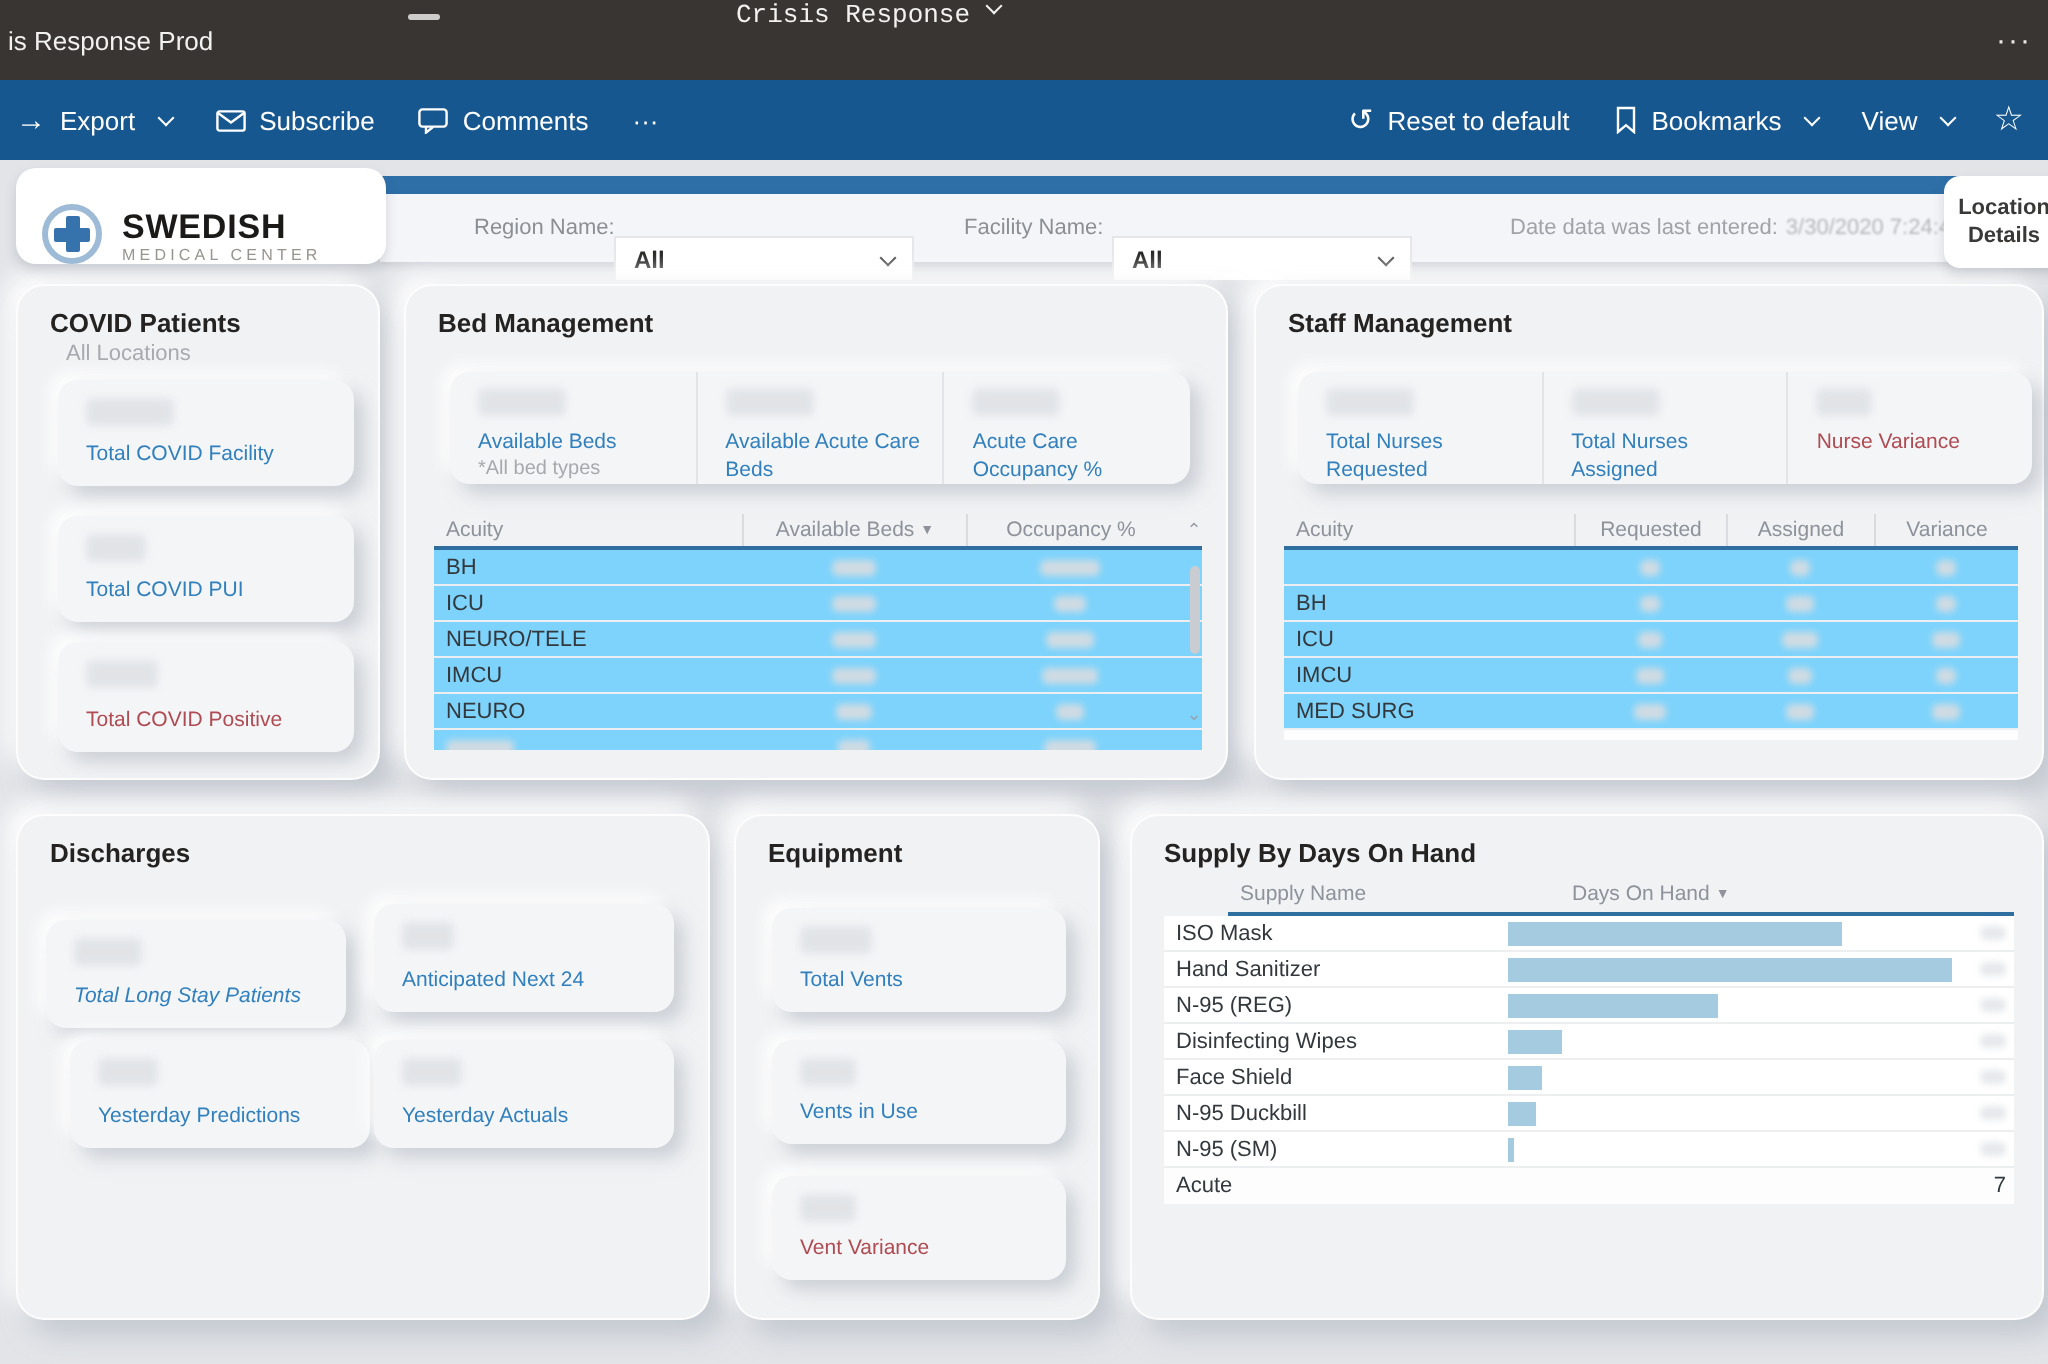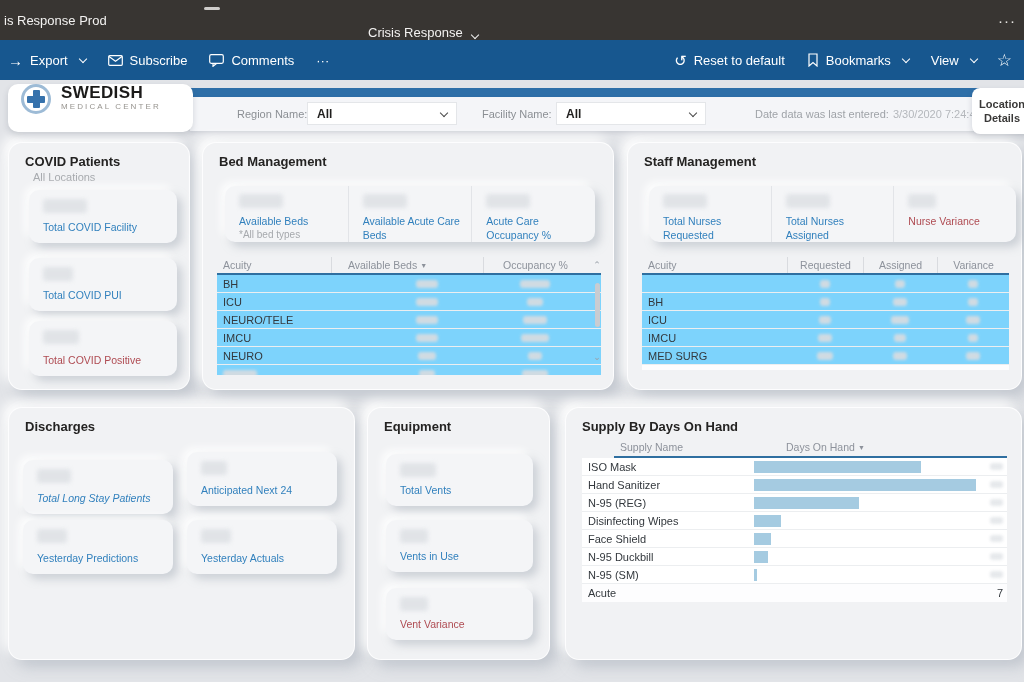--- a/index.html
+++ b/index.html
@@ -9,21 +9,21 @@
     background:#e2e4e8; position:relative; overflow:hidden;
     -webkit-font-smoothing:antialiased;
   }
   .abs { position:absolute; }
 
   
   .titlebar { left:0; top:0; width:1024px; height:40px; background:#383532; color:#f3f2f1;
     display:flex; align-items:center; font-size:13px; }
   .tb-left { position:absolute; left:4px; top:0; height:40px; display:flex; align-items:center; }
   .tb-handle { position:absolute; left:204px; top:7px; width:16px; height:3px; border-radius:2px; background:#cfcdcb; }
-  .tb-center { position:absolute; left:368px; top:0; height:40px; display:flex; align-items:flex-end; gap:4px; cursor:pointer; }
+  .tb-center { position:absolute; left:368px; top:0; height:40px; display:flex; align-items:flex-start; gap:4px; cursor:pointer;font-family:Liberation Mono, monospace; }
   .searchbox { position:absolute; left:865px; top:7px; width:118px; height:26px; background:#f3f2f1;
     border-radius:2px; display:flex; align-items:center; padding:0 8px; gap:6px; }
   .searchbox input { border:none; outline:none; background:transparent; width:72px; font-size:13px; color:#444; font-family:inherit; }
   .searchbox input::placeholder { color:#605e5c; }
   .tb-more { position:absolute; left:998px; top:0; height:40px; display:flex; align-items:center; color:#e8e6e3; font-size:15px; letter-spacing:1px; cursor:pointer; }
 
   
   .commandbar { left:0; top:40px; width:1024px; height:40px; background:#17578f; color:#fff;
     display:flex; align-items:center; font-size:13px; padding:0 12px 0 8px; }
   .cmd-item { display:flex; align-items:center; gap:7px; margin-right:22px; cursor:pointer; white-space:nowrap; }
@@ -32,28 +32,28 @@
     border-bottom:1.4px solid currentColor; transform:rotate(45deg); margin-left:5px; margin-bottom:2px; }
   .chev.dk { border-color:#4a4a4a; }
   .glyph { font-size:15px; line-height:1; }
   .star { font-size:17px; margin-left:20px; cursor:pointer; }
 
   
   .bluestrip { left:190px; top:88px; width:834px; height:9px; background:#2e6fa8; }
   .filterstrip { left:190px; top:97px; width:834px; height:34px; background:#f4f5f8;
     box-shadow:0 2px 4px rgba(40,50,70,.12); }
   .f-label { position:absolute; font-size:11px; color:#8b8f94; top:108px; }
-  .f-drop { position:absolute; top:102px; height:23px; background:#fff; border:1px solid #e4e6e9;
+  .f-drop { position:absolute; top:118px; height:23px; background:#fff; border:1px solid #e4e6e9;
     display:flex; align-items:center; justify-content:space-between; padding:0 9px; cursor:pointer; }
   .f-drop .val { font-size:12px; font-weight:bold; color:#1f1e1d; }
   .f-date { position:absolute; top:108px; left:755px; font-size:11px; color:#9fa3a8; }
   .f-date .soft { filter:blur(.6px); opacity:.75; margin-left:4px; }
 
   .logocard { left:8px; top:84px; width:185px; height:48px; background:#fff; border-radius:10px;
-    box-shadow:0 3px 6px rgba(60,70,90,.18); display:flex; align-items:flex-start; padding-left:13px; gap:10px; z-index:5; }
+    box-shadow:0 3px 6px rgba(60,70,90,.18); display:flex; align-items:flex-end; padding-left:13px; gap:10px; z-index:5; }
   .logo-circle { width:30px; height:30px; border:3px solid #9dbbd6; border-radius:50%; position:relative; background:#fff; flex:none; }
   .logo-circle .v { position:absolute; left:8.5px; top:3px; width:7px; height:18px; background:#3672ac; border-radius:1px; }
   .logo-circle .h { position:absolute; left:3px; top:8.5px; width:18px; height:7px; background:#3672ac; border-radius:1px; }
   .logo-text .t1 { font-size:17px; font-weight:bold; color:#1b1a19; letter-spacing:.4px; line-height:1.05; }
   .logo-text .t2 { font-size:8px; color:#97948f; letter-spacing:2.1px; }
 
   .locdetails { left:972px; top:88px; width:60px; height:46px; background:#fff; border-radius:8px 0 0 8px;
     box-shadow:0 3px 6px rgba(60,70,90,.18); display:flex; align-items:center; justify-content:center;
     text-align:center; font-size:11px; font-weight:bold; color:#3a3938; line-height:1.3; z-index:5; cursor:pointer; }
 
@@ -230,21 +230,21 @@
 
   <div class="ptable" style="left:14px; top:114px; width:384px;">
     <div class="thead">
       <div class="hc first" style="flex:1;">
           <span>Acuity</span>
         </div>
       <div class="hc sep" style="width:112px;">
         <span>Available Beds</span>
           <span class="sortarrow">▼</span>
       </div>
-      <div class="hc sep" style="width:104px;margin-left:40px;">
+      <div class="hc sep" style="width:104px;">
           <span>Occupancy %</span>
         </div>
       <div style="width:14px;"></div>
     </div>
     <div class="tbody" style="height:100px;">
       <div class="trow">
         <div class="c first" style="flex:1;">BH</div>
         <div class="c" style="width:112px;">
             <span class="smudge sm-cell"></span>
           </div>
@@ -414,21 +414,21 @@
 <div class="card" style="left:8px; top:407px; width:347px; height:253px;">
   <div class="card-title">Discharges</div>
   <div class="tile" style="left:14px; top:52px; width:150px; height:54px;font-style:italic;">
     <div class="smudge sm-kpi" style="width:34px;"></div>
     <div class="tile-label">Total Long Stay Patients</div>
   </div>
   <div class="tile" style="left:178px; top:44px; width:150px; height:54px;">
     <div class="smudge sm-kpi" style="width:26px;"></div>
     <div class="tile-label">Anticipated Next 24</div>
   </div>
-  <div class="tile" style="left:14px; top:112px; width:150px; height:54px;">
+  <div class="tile" style="left:26px; top:112px; width:150px; height:54px;">
     <div class="smudge sm-kpi" style="width:30px;"></div>
     <div class="tile-label">Yesterday Predictions</div>
   </div>
   <div class="tile" style="left:178px; top:112px; width:150px; height:54px;">
     <div class="smudge sm-kpi" style="width:30px;"></div>
     <div class="tile-label">Yesterday Actuals</div>
   </div>
 </div>
 
 <div class="card" style="left:367px; top:407px; width:183px; height:253px;">

